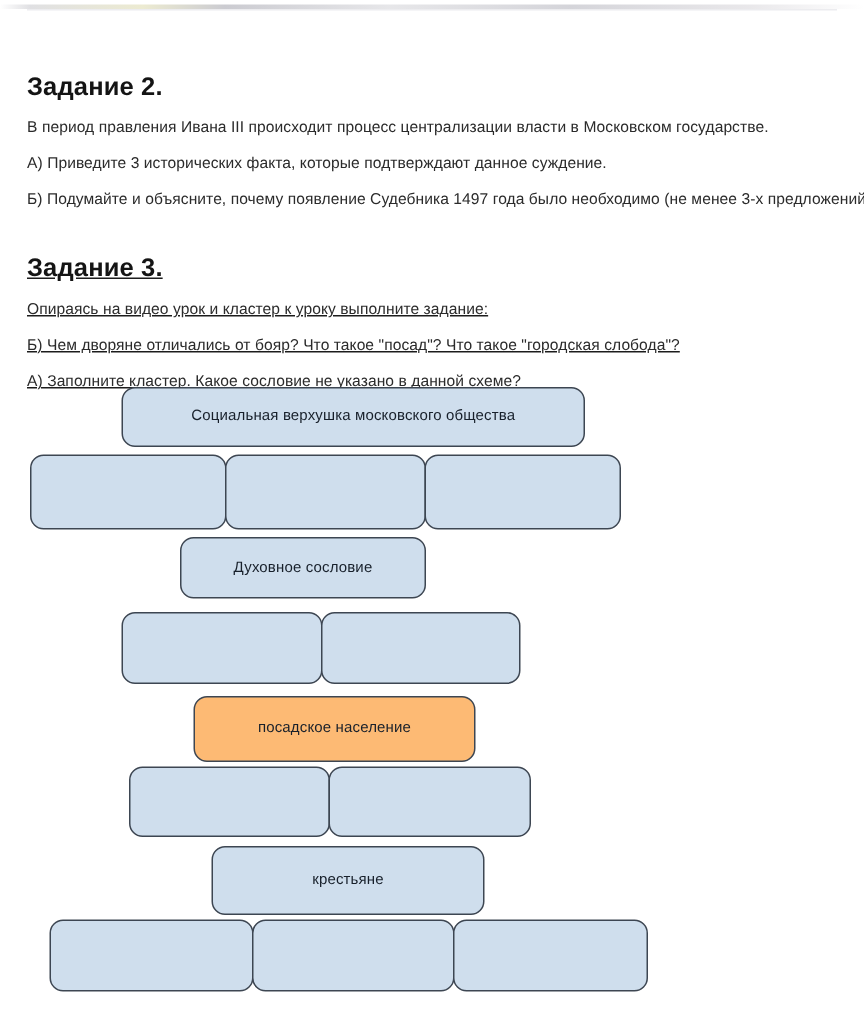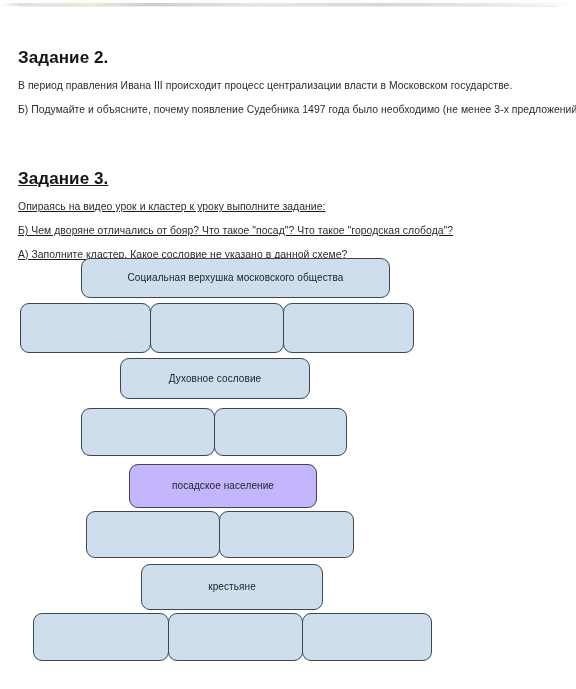--- a/index.html
+++ b/index.html
@@ -92,20 +92,21 @@
 </style>
 </head>
 <body>
 
 <div class="scan-artifact"></div>
 <div class="scan-artifact2"></div>
 
 <div class="task-block-2">
   <p class="task-heading">Задание 2.</p>
   <p class="task-line">В период правления Ивана III происходит процесс централизации власти в Московском государстве.</p>
+  <p class="task-line">А) Приведите 3 исторических факта, которые подтверждают данное суждение.</p>
   <p class="task-line">Б) Подумайте и объясните, почему появление Судебника 1497 года было необходимо (не менее 3-х предложений).</p>
 </div>
 
 <div class="task-block-3">
   <p class="task-heading">Задание 3.</p>
   <p class="task-line">Опираясь на видео урок и кластер к уроку выполните задание:</p>
   <p class="task-line">Б) Чем дворяне отличались от бояр? Что такое "посад"? Что такое "городская слобода"?</p>
   <p class="task-line">А) Заполните кластер. Какое сословие не указано в данной схеме?</p>
 </div>
 
@@ -115,30 +116,30 @@
     </div>
     <div class="node empty" style="left: 20px; top: 303px; width: 131px; height: 50px; background: rgb(207, 222, 237); border-color: rgb(61, 70, 82);">
       <span class="node-label"></span>
     </div>
     <div class="node empty" style="left: 150px; top: 303px; width: 134px; height: 50px; background: rgb(207, 222, 237); border-color: rgb(61, 70, 82);">
       <span class="node-label"></span>
     </div>
     <div class="node empty" style="left: 283px; top: 303px; width: 131px; height: 50px; background: rgb(207, 222, 237); border-color: rgb(61, 70, 82);">
       <span class="node-label"></span>
     </div>
-    <div class="node title-node" style="left: 120px; top: 358px; width: 190px; height: 41px; background: rgb(207, 222, 237); border-color: rgb(61, 70, 82);">
+    <div class="node title-node" style="left: 120px; top: 358px; width: 164px; height: 41px; background: rgb(207, 222, 237); border-color: rgb(61, 70, 82);">
       <span class="node-label">Духовное сословие</span>
     </div>
     <div class="node empty" style="left: 81px; top: 408px; width: 134px; height: 48px; background: rgb(207, 222, 237); border-color: rgb(61, 70, 82);">
       <span class="node-label"></span>
     </div>
     <div class="node empty" style="left: 214px; top: 408px; width: 133px; height: 48px; background: rgb(207, 222, 237); border-color: rgb(61, 70, 82);">
       <span class="node-label"></span>
     </div>
-    <div class="node title-node" style="left: 129px; top: 464px; width: 188px; height: 44px; background: #c4b5fd; border-color: rgb(61, 70, 82);">
+    <div class="node title-node" style="left: 129px; top: 464px; width: 188px; height: 44px; background: #fdba74; border-color: rgb(61, 70, 82);">
       <span class="node-label">посадское население</span>
     </div>
     <div class="node empty" style="left: 86px; top: 511px; width: 134px; height: 47px; background: rgb(207, 222, 237); border-color: rgb(61, 70, 82);">
       <span class="node-label"></span>
     </div>
     <div class="node empty" style="left: 219px; top: 511px; width: 135px; height: 47px; background: rgb(207, 222, 237); border-color: rgb(61, 70, 82);">
       <span class="node-label"></span>
     </div>
     <div class="node title-node" style="left: 141px; top: 564px; width: 182px; height: 46px; background: rgb(207, 222, 237); border-color: rgb(61, 70, 82);">
       <span class="node-label">крестьяне</span>

